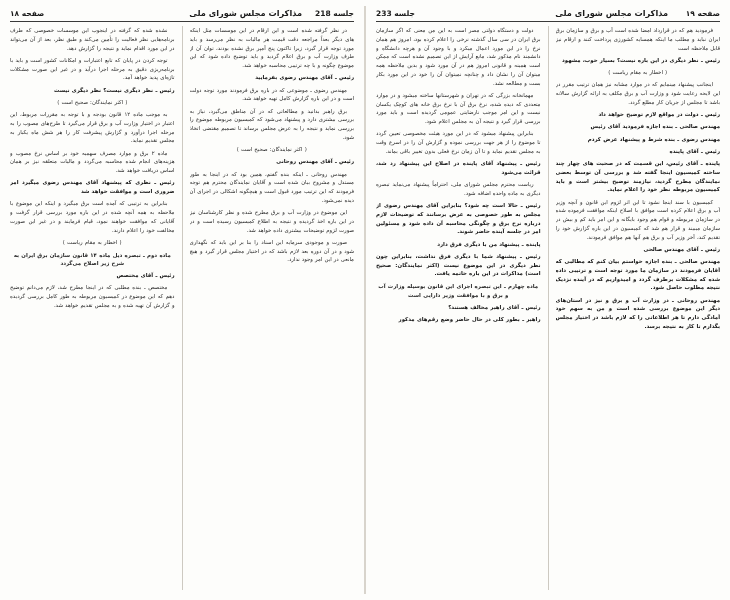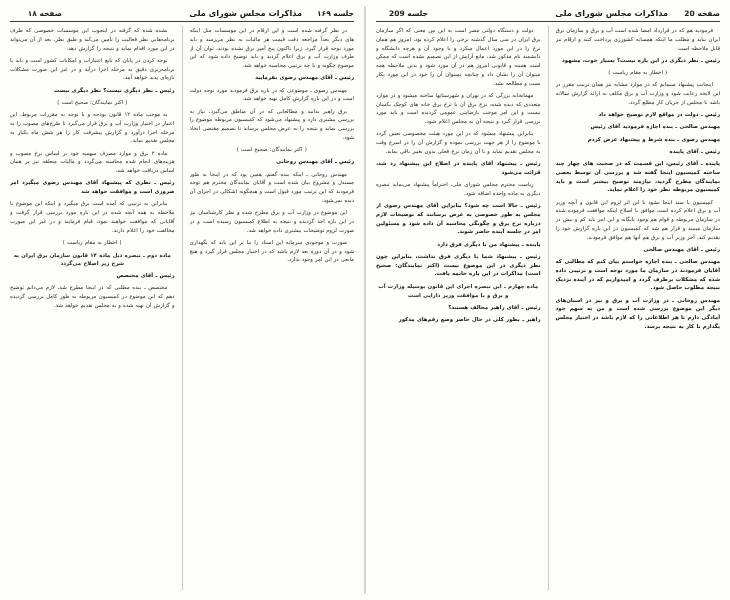--- a/index.html
+++ b/index.html
@@ -61,21 +61,21 @@
     font-weight: bold;
   }
   .head .h-mid {
     flex: 1 1 auto;
     font-size: 8.2px;
   }
   .head .h-side {
     flex: 0 0 auto;
     min-width: 52px;
   }
-  .head .h-left  { text-align: right; }
+  .head .h-left  { text-align: left; }
   .head .h-right { text-align: right; }
 
   
   .cols {
     flex: 1 1 auto;
     display: flex;
     flex-direction: row;
     gap: 7px;
     min-height: 0;
     overflow: hidden;
@@ -117,23 +117,23 @@
   .sheet:first-child { background: #fdfdfb; }
   .sheet:last-child  { background: #fdfdfb; }
 </style>
 </head>
 <body>
 
 <div class="page">
 
   <div class="sheet">
     <div class="head">
-      <span class="h-cell h-side h-right">صفحه 20</span>
+      <span class="h-cell h-side h-right">صفحه ۱۹</span>
       <span class="h-cell h-mid">مذاکرات مجلس شورای ملی</span>
-      <span class="h-cell h-side h-left">جلسه 209</span>
+      <span class="h-cell h-side h-left">جلسه 233</span>
     </div>
     <div class="cols">
       <div class="col">
         <p class="par indent">فرمودید هم که در قرارداد امضا شده است آب و برق و سازمان برق ایران نباید و مطلب ما اینکه همسایه کشورزی پرداخت کنند و ارقام نیز قابل ملاحظه است</p>
         <p class="par speaker">رئیس ـ نظر دیگری در این باره نیست؟ بسیار خوب، مشهود</p>
         <p class="par center">( اخطار به مقام ریاست )</p>
         <p class="par indent">اینجانب پیشنهاد مینمایم که در موارد مشابه نیز همان ترتیب مقرر در این لایحه رعایت شود و وزارت آب و برق مکلف به ارائه گزارش سالانه باشد تا مجلس از جریان کار مطلع گردد.</p>
         <p class="par speaker">رئیس ـ دولت در مواقع لازم توضیح خواهد داد</p>
         <p class="par speaker">مهندس صالحی ـ بنده اجازه فرمودید آقای رئیس</p>
         <p class="par speaker">مهندس رضوی ـ بنده شرط و پیشنهاد عرض کردم</p>
@@ -158,21 +158,21 @@
         <p class="par speaker">رئیس ـ آقای راهبر مخالف هستند؟</p>
         <p class="par speaker tight">راهبر ـ بطور کلی در حال حاضر وضع رقم‌های مذکور</p>
       </div>
     </div>
   </div>
 
   <div class="gutter"></div>
 
   <div class="sheet">
     <div class="head">
-      <span class="h-cell h-side h-right">جلسه ۱۶۹</span>
+      <span class="h-cell h-side h-right">جلسه 218</span>
       <span class="h-cell h-mid">مذاکرات مجلس شورای ملی</span>
       <span class="h-cell h-side h-left">صفحه ۱۸</span>
     </div>
     <div class="cols">
       <div class="col">
         <p class="par indent">در نظر گرفته شده است و این ارقام در این موسسات مثل اینکه های دیگر بعداً مراجعه دقت قیمت هر مالیات به نظر می‌رسد و باید مورد توجه قرار گیرد، زیرا تاکنون پنج آمپر برق نشده بودند، توان آن از طرف وزارت آب و برق اعلام گردید و باید توضیح داده شود که این موضوع چگونه و با چه ترتیبی محاسبه خواهد شد.</p>
         <p class="par speaker">رئیس ـ آقای مهندس رضوی بفرمایید</p>
         <p class="par indent">مهندس رضوی ـ موضوعی که در باره برق فرمودند مورد توجه دولت است و در این باره گزارش کامل تهیه خواهد شد.</p>
         <p class="par indent">برق راهبر بدانید و مطالعاتی که در آن مناطق می‌گیرد، نیاز به بررسی بیشتری دارد و پیشنهاد می‌شود که کمیسیون مربوطه موضوع را بررسی نماید و نتیجه را به عرض مجلس برساند تا تصمیم مقتضی اتخاذ شود.</p>
         <p class="par center">( اکثر نمایندگان: صحیح است )</p>

